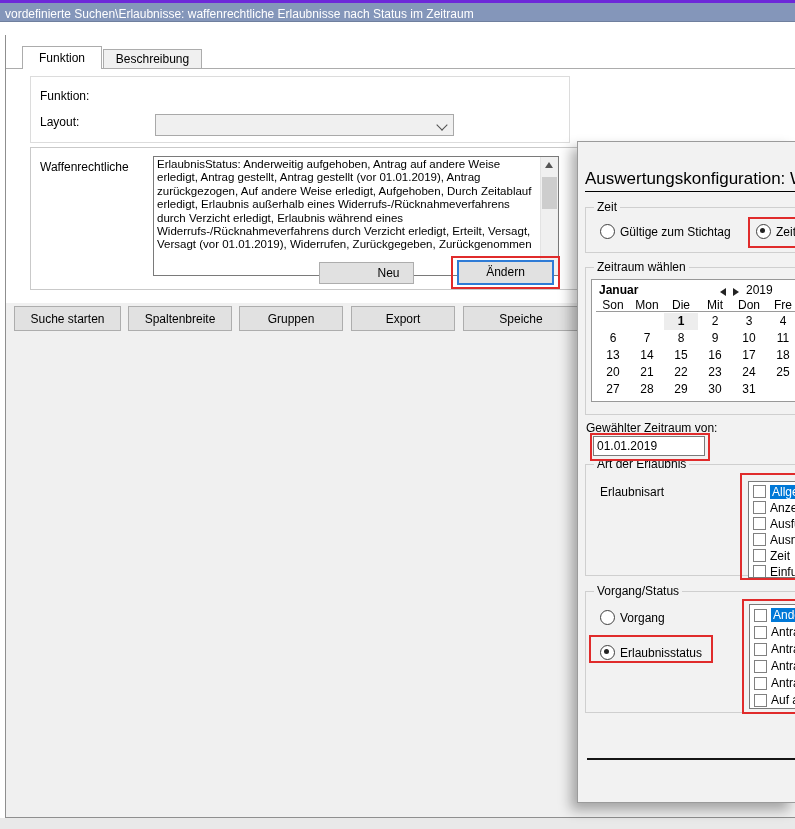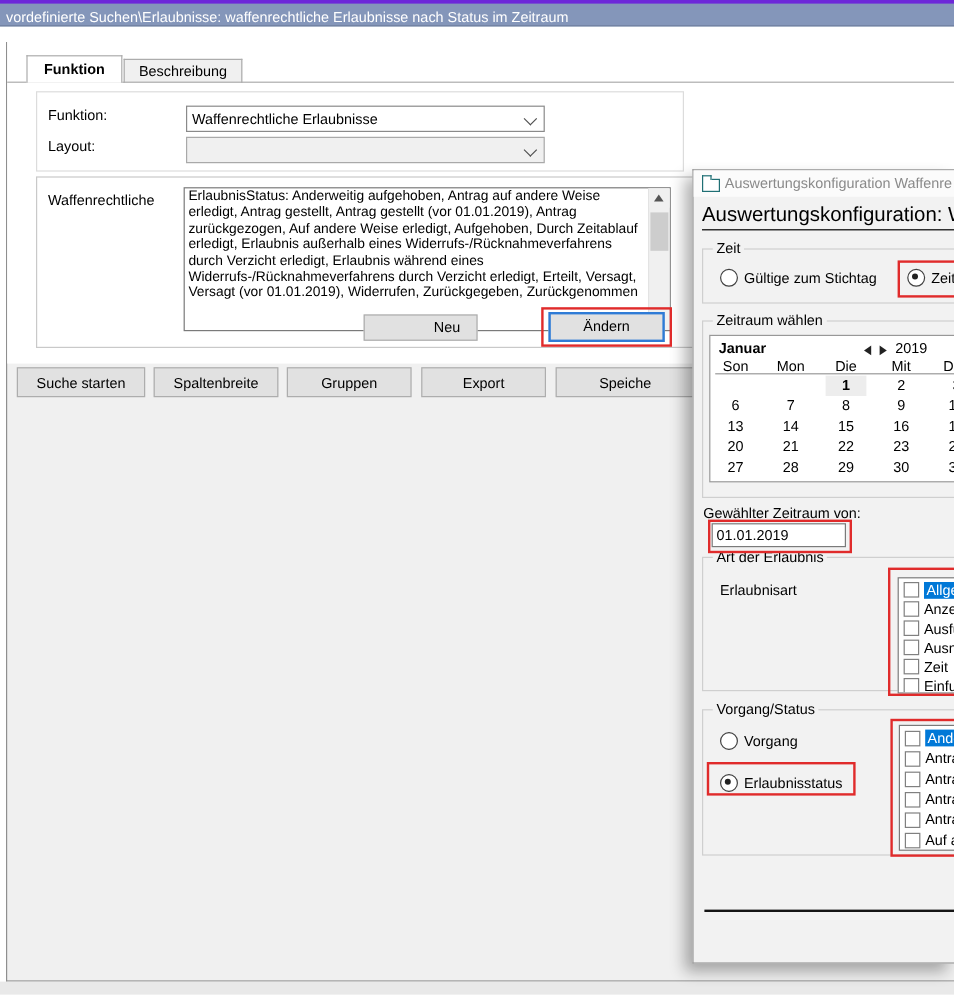--- a/index.html
+++ b/index.html
@@ -10,21 +10,21 @@
   .titlebar{position:absolute;left:0;top:12;width:795px;height:22px;background:#8496ba;
             border-top:3px solid #6d28d9;border-bottom:1px solid #6f7f9e;color:#fff;
             line-height:22px;padding-left:5px;box-sizing:border-box;white-space:nowrap;overflow:hidden;}
   .win{position:absolute;left:5px;top:35px;width:790px;height:783px;background:#f0f0f0;
        border-left:1px solid #8f8f8f;border-bottom:1px solid #8f8f8f;box-sizing:border-box;}
   .page-white{position:absolute;left:0;top:0;width:790px;height:268px;background:#fff;}
   .bottom-strip{position:absolute;left:0;top:818px;width:795px;height:11px;background:#e9e9e9;}
 
   .tab{position:absolute;box-sizing:border-box;border:1px solid #acacac;border-bottom:none;
        text-align:center;cursor:default;}
-  .tab.active{left:16px;top:11px;width:80px;height:23px;background:#fff;z-index:3;line-height:22px;font-weight:bold;}
+  .tab.active{left:16px;top:11px;width:80px;height:23px;background:#fff;z-index:3;line-height:22px;}
   .tab.inactive{left:97px;top:14px;width:99px;height:20px;background:#f0f0f0;line-height:19px;z-index:1;}
   .tabline{position:absolute;left:0;top:33px;width:790px;border-top:1px solid #acacac;z-index:2;}
 
   .frame{position:absolute;border:1px solid #d5d5d5;box-sizing:border-box;background:transparent;}
   #frameA{left:24px;top:41px;width:540px;height:67px;border-color:#dcdcdc;}
   #frameB{left:24px;top:112px;width:552px;height:143px;border-color:#c9c9c9;}
 
   .flabel{position:absolute;white-space:nowrap;}
   .dd{position:absolute;box-sizing:border-box;border:1px solid #8a8a8a;background:#fff;
       height:22px;width:299px;left:124px;line-height:20px;padding-left:4px;white-space:nowrap;overflow:hidden;}
@@ -39,21 +39,21 @@
   .vscroll{position:absolute;right:0;top:0;bottom:0;width:17px;background:#f0f0f0;border-left:1px solid #e3e3e3;}
   .sarrow{position:absolute;left:0;width:17px;height:16px;background:#f0f0f0;}
   .sarrow.up{top:0;}  .sarrow.down{bottom:0;}
   .tri{position:absolute;left:4px;width:0;height:0;border-left:4.5px solid transparent;border-right:4.5px solid transparent;}
   .tri.up{top:5px;border-bottom:6px solid #555;}
   .tri.down{top:5px;border-top:6px solid #555;}
   .sthumb{position:absolute;left:1px;top:20px;width:15px;height:32px;background:#cdcdcd;}
 
   .btn{position:absolute;box-sizing:border-box;background:#e1e1e1;border:1px solid #adadad;
        text-align:center;font-family:inherit;font-size:12px;padding:0;cursor:default;}
-  #btn-neu{left:272px;top:114px;width:95px;height:22px;line-height:20px;padding-left:44px;}
+  #btn-neu{left:288px;top:114px;width:95px;height:22px;line-height:20px;padding-left:44px;}
   #btn-aendern{left:426px;top:112px;width:97px;height:25px;line-height:21px;border:2px solid #2e7bd6;}
   .abtn{position:absolute;top:271px;height:25px;background:#e1e1e1;border:1px solid #adadad;
         box-sizing:border-box;font-family:inherit;font-size:12px;text-align:center;padding:0;}
   .abtn.bold{font-weight:normal;}
 
   .anno{position:absolute;border:2px solid #e02b2b;box-sizing:border-box;pointer-events:none;z-index:20;}
 
   
   .dialog{position:absolute;left:577px;top:141px;width:218px;height:662px;background:#f2f2f2;
           border:1px solid #9b9b9b;border-right:none;box-sizing:border-box;z-index:10;
@@ -83,21 +83,21 @@
           border:1px solid #989898;box-sizing:border-box;overflow:hidden;}
   .cal-month{position:absolute;left:7px;top:3px;font-weight:bold;}
   .cal-year{position:absolute;left:154px;top:3px;}
   .cal-arrow{position:absolute;top:8px;width:0;height:0;border-top:4px solid transparent;border-bottom:4px solid transparent;}
   .cal-arrow.prev{left:128px;border-right:6px solid #222;}
   .cal-arrow.next{left:141px;border-left:6px solid #222;}
   .cal-dayrow{position:absolute;left:1px;top:19px;display:flex;}
   .cal-underline{position:absolute;left:4px;top:31px;width:288px;border-top:1px solid #9a9a9a;}
   .cal-grid{position:absolute;left:1px;top:33px;}
   .cal-row{display:flex;height:17px;}
-  .cal-cell{flex:none;width:34px;text-align:center;line-height:17px;margin-left:12px;}
+  .cal-cell{flex:none;width:34px;text-align:center;line-height:17px;}
   .cal-cell:first-child{margin-left:3px;}
   .cal-cell.hdr{line-height:13px;}
   .cal-cell.sel{font-weight:bold;background:#ededed;}
 
   #lbl-gzv{position:absolute;left:8px;top:279px;white-space:nowrap;}
   #inp-date{position:absolute;left:15px;top:294px;width:112px;height:20px;border:1px solid #7a7a7a;
             box-sizing:border-box;font-family:inherit;font-size:12px;padding:0 0 0 3px;background:#fff;}
 
   .listbox{position:absolute;width:64px;background:#fff;border:1px solid #7a7a7a;
            box-sizing:border-box;padding-top:2px;overflow:hidden;}
@@ -119,24 +119,20 @@
 
 <div class="win">
   <div class="page-white"></div>
 
   <div class="tab active">Funktion</div>
   <div class="tab inactive">Beschreibung</div>
   <div class="tabline"></div>
 
   <div class="frame" id="frameA">
     <div class="flabel" style="left:9px;top:12px;">Funktion:</div>
-    <div class="dd" style="top:11px;">
-      <span>Waffenrechtliche Erlaubnisse</span>
-      <span class="chev"></span>
-    </div>
     <div class="flabel" style="left:9px;top:38px;">Layout:</div>
     <div class="dd disabled" style="top:37px;">
       <span></span>
       <span class="chev"></span>
     </div>
   </div>
 
   <div class="frame" id="frameB">
     <div class="flabel" style="left:9px;top:12px;">Waffenrechtliche</div>
     <div class="tbox">
@@ -161,24 +157,20 @@
       <button class="abtn" style="left: 122px; width: 104px;">Spaltenbreite</button>
       <button class="abtn" style="left: 233px; width: 104px;">Gruppen</button>
       <button class="abtn" style="left: 345px; width: 104px;">Export</button>
       <button class="abtn" style="left: 457px; width: 116px;">Speiche</button>
     </div>
 </div>
 
 <div class="bottom-strip"></div>
 
 <div class="dialog">
-  <div class="dlg-title">
-    <span class="folder-icon"></span>
-    <span class="dlg-title-text">Auswertungskonfiguration Waffenre</span>
-  </div>
   <div class="dlg-heading">Auswertungskonfiguration: Wa</div>
 
   <div class="grp" id="grp-zeit">
     <span class="grp-label">Zeit</span>
     <div class="radio-row" style="left:14px;top:16px;">
       <span class="radio"></span>
       <span>Gültige zum Stichtag</span>
     </div>
     <div class="radio-row" style="left:170px;top:16px;">
       <span class="radio checked"></span>

